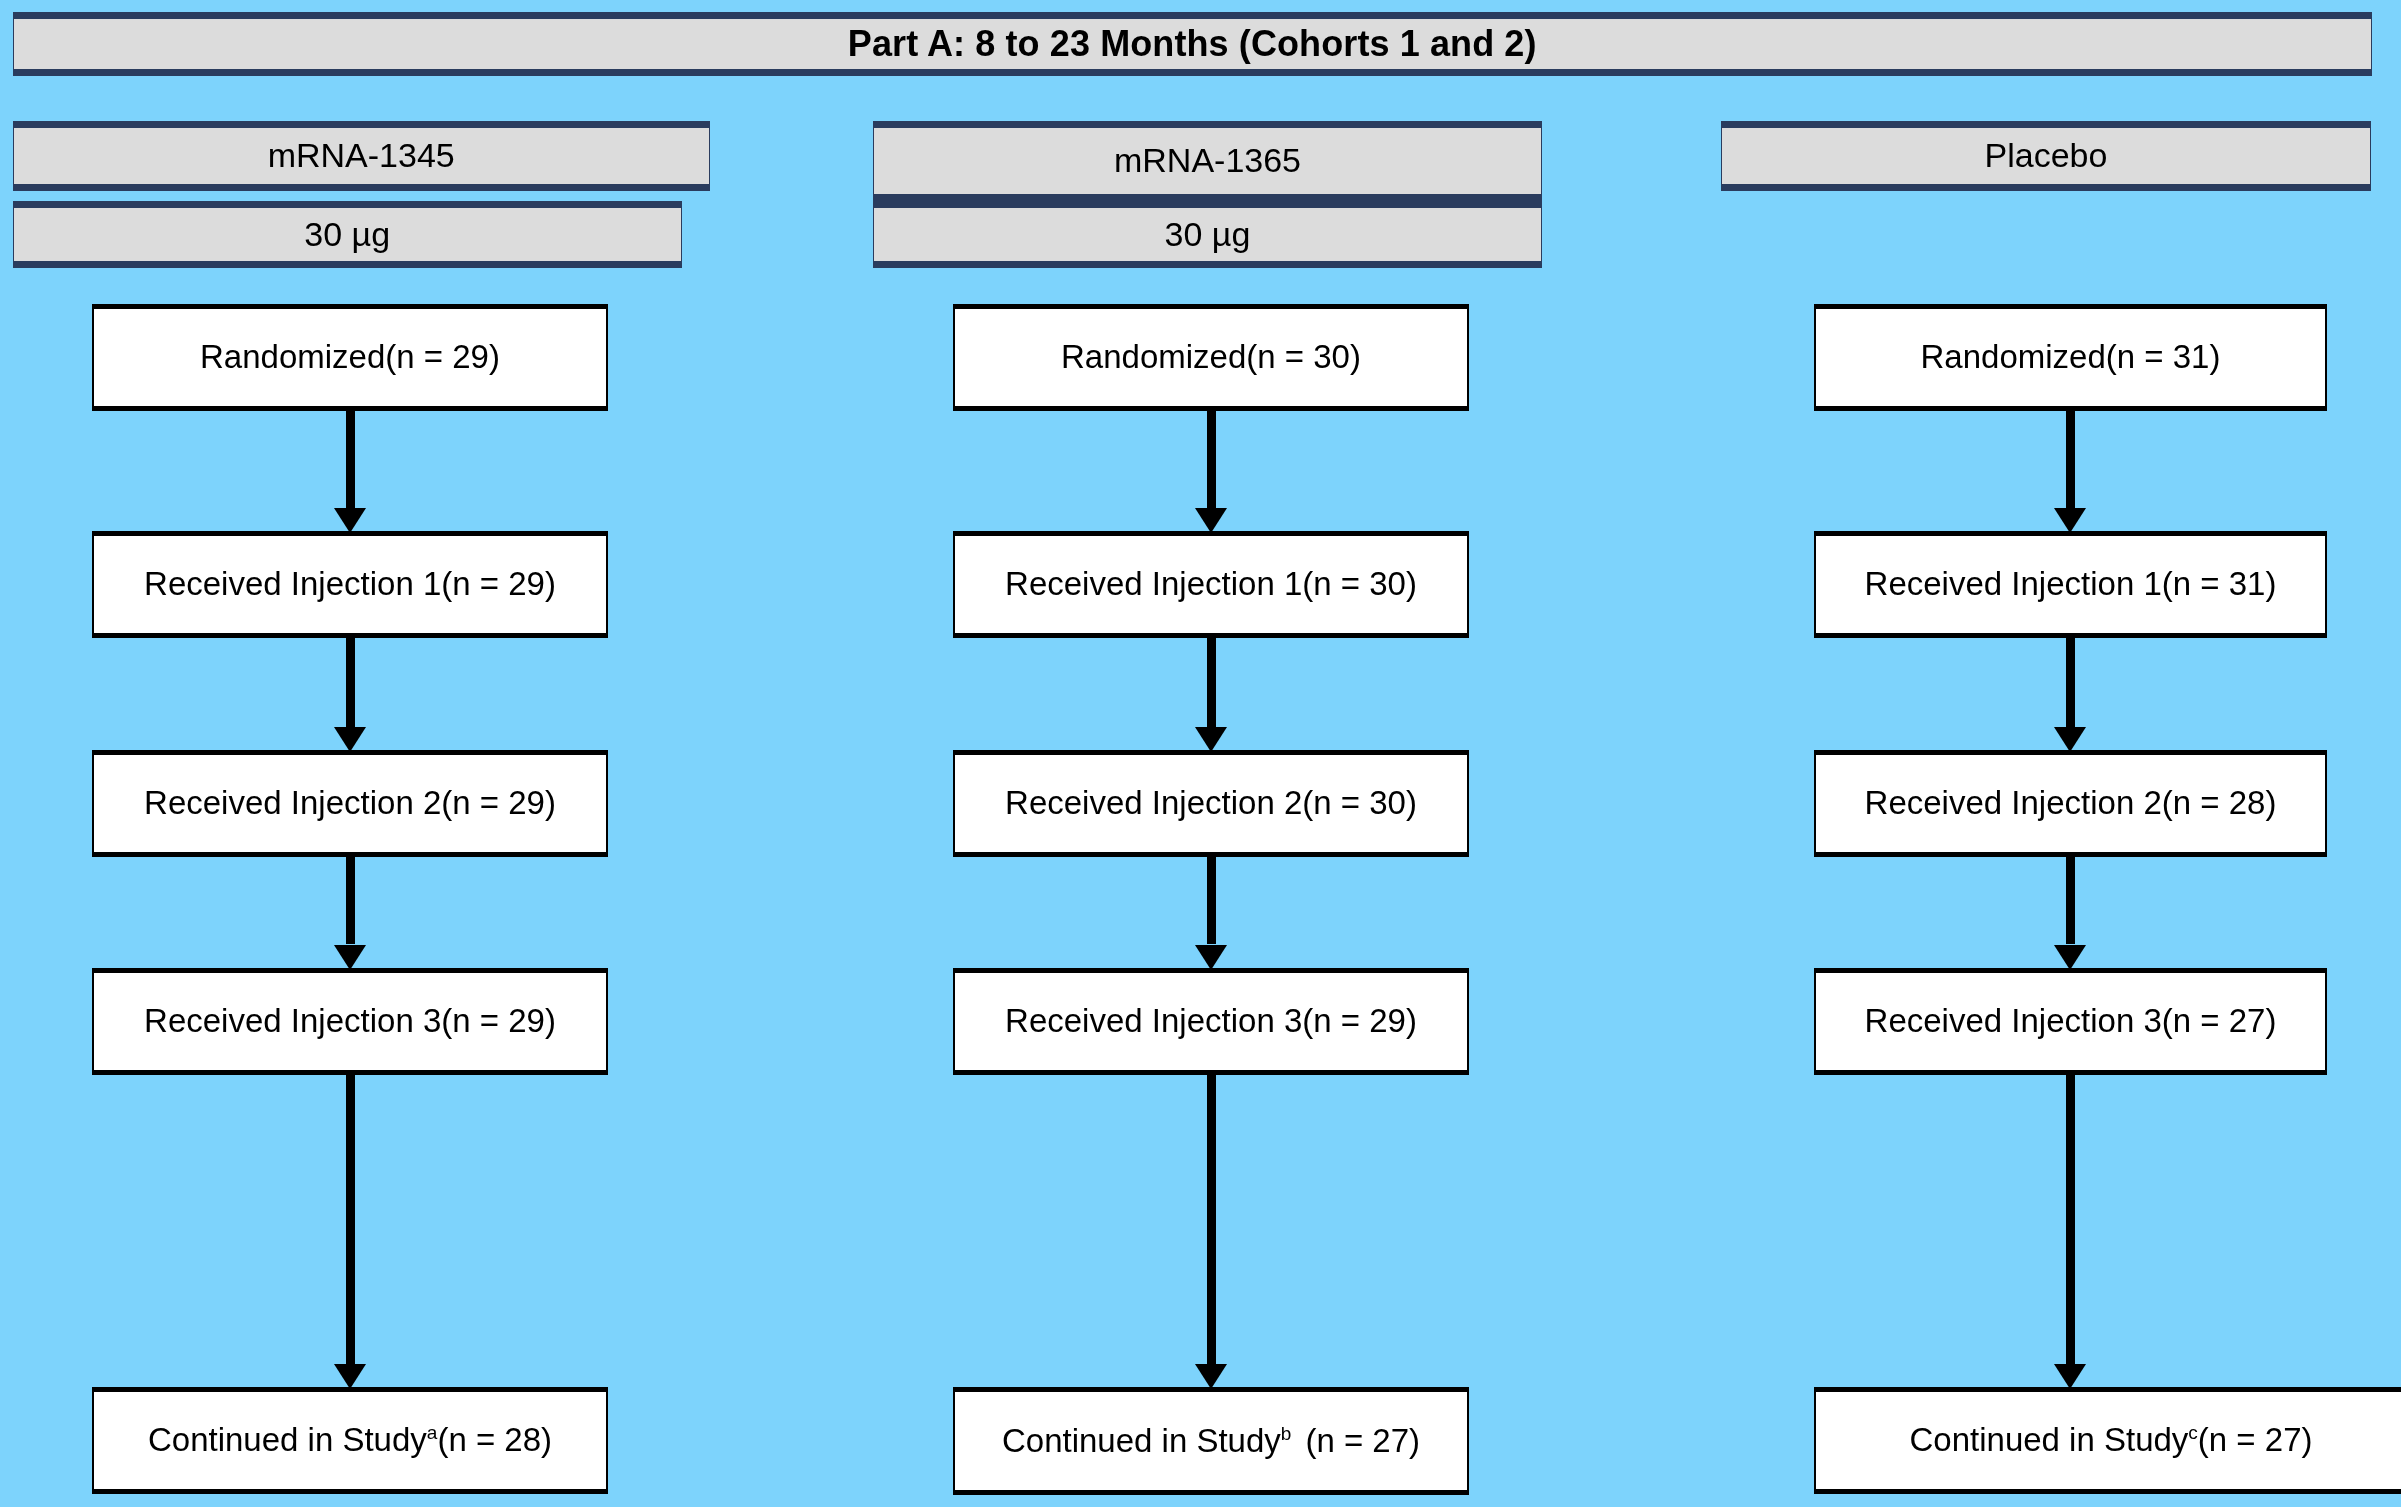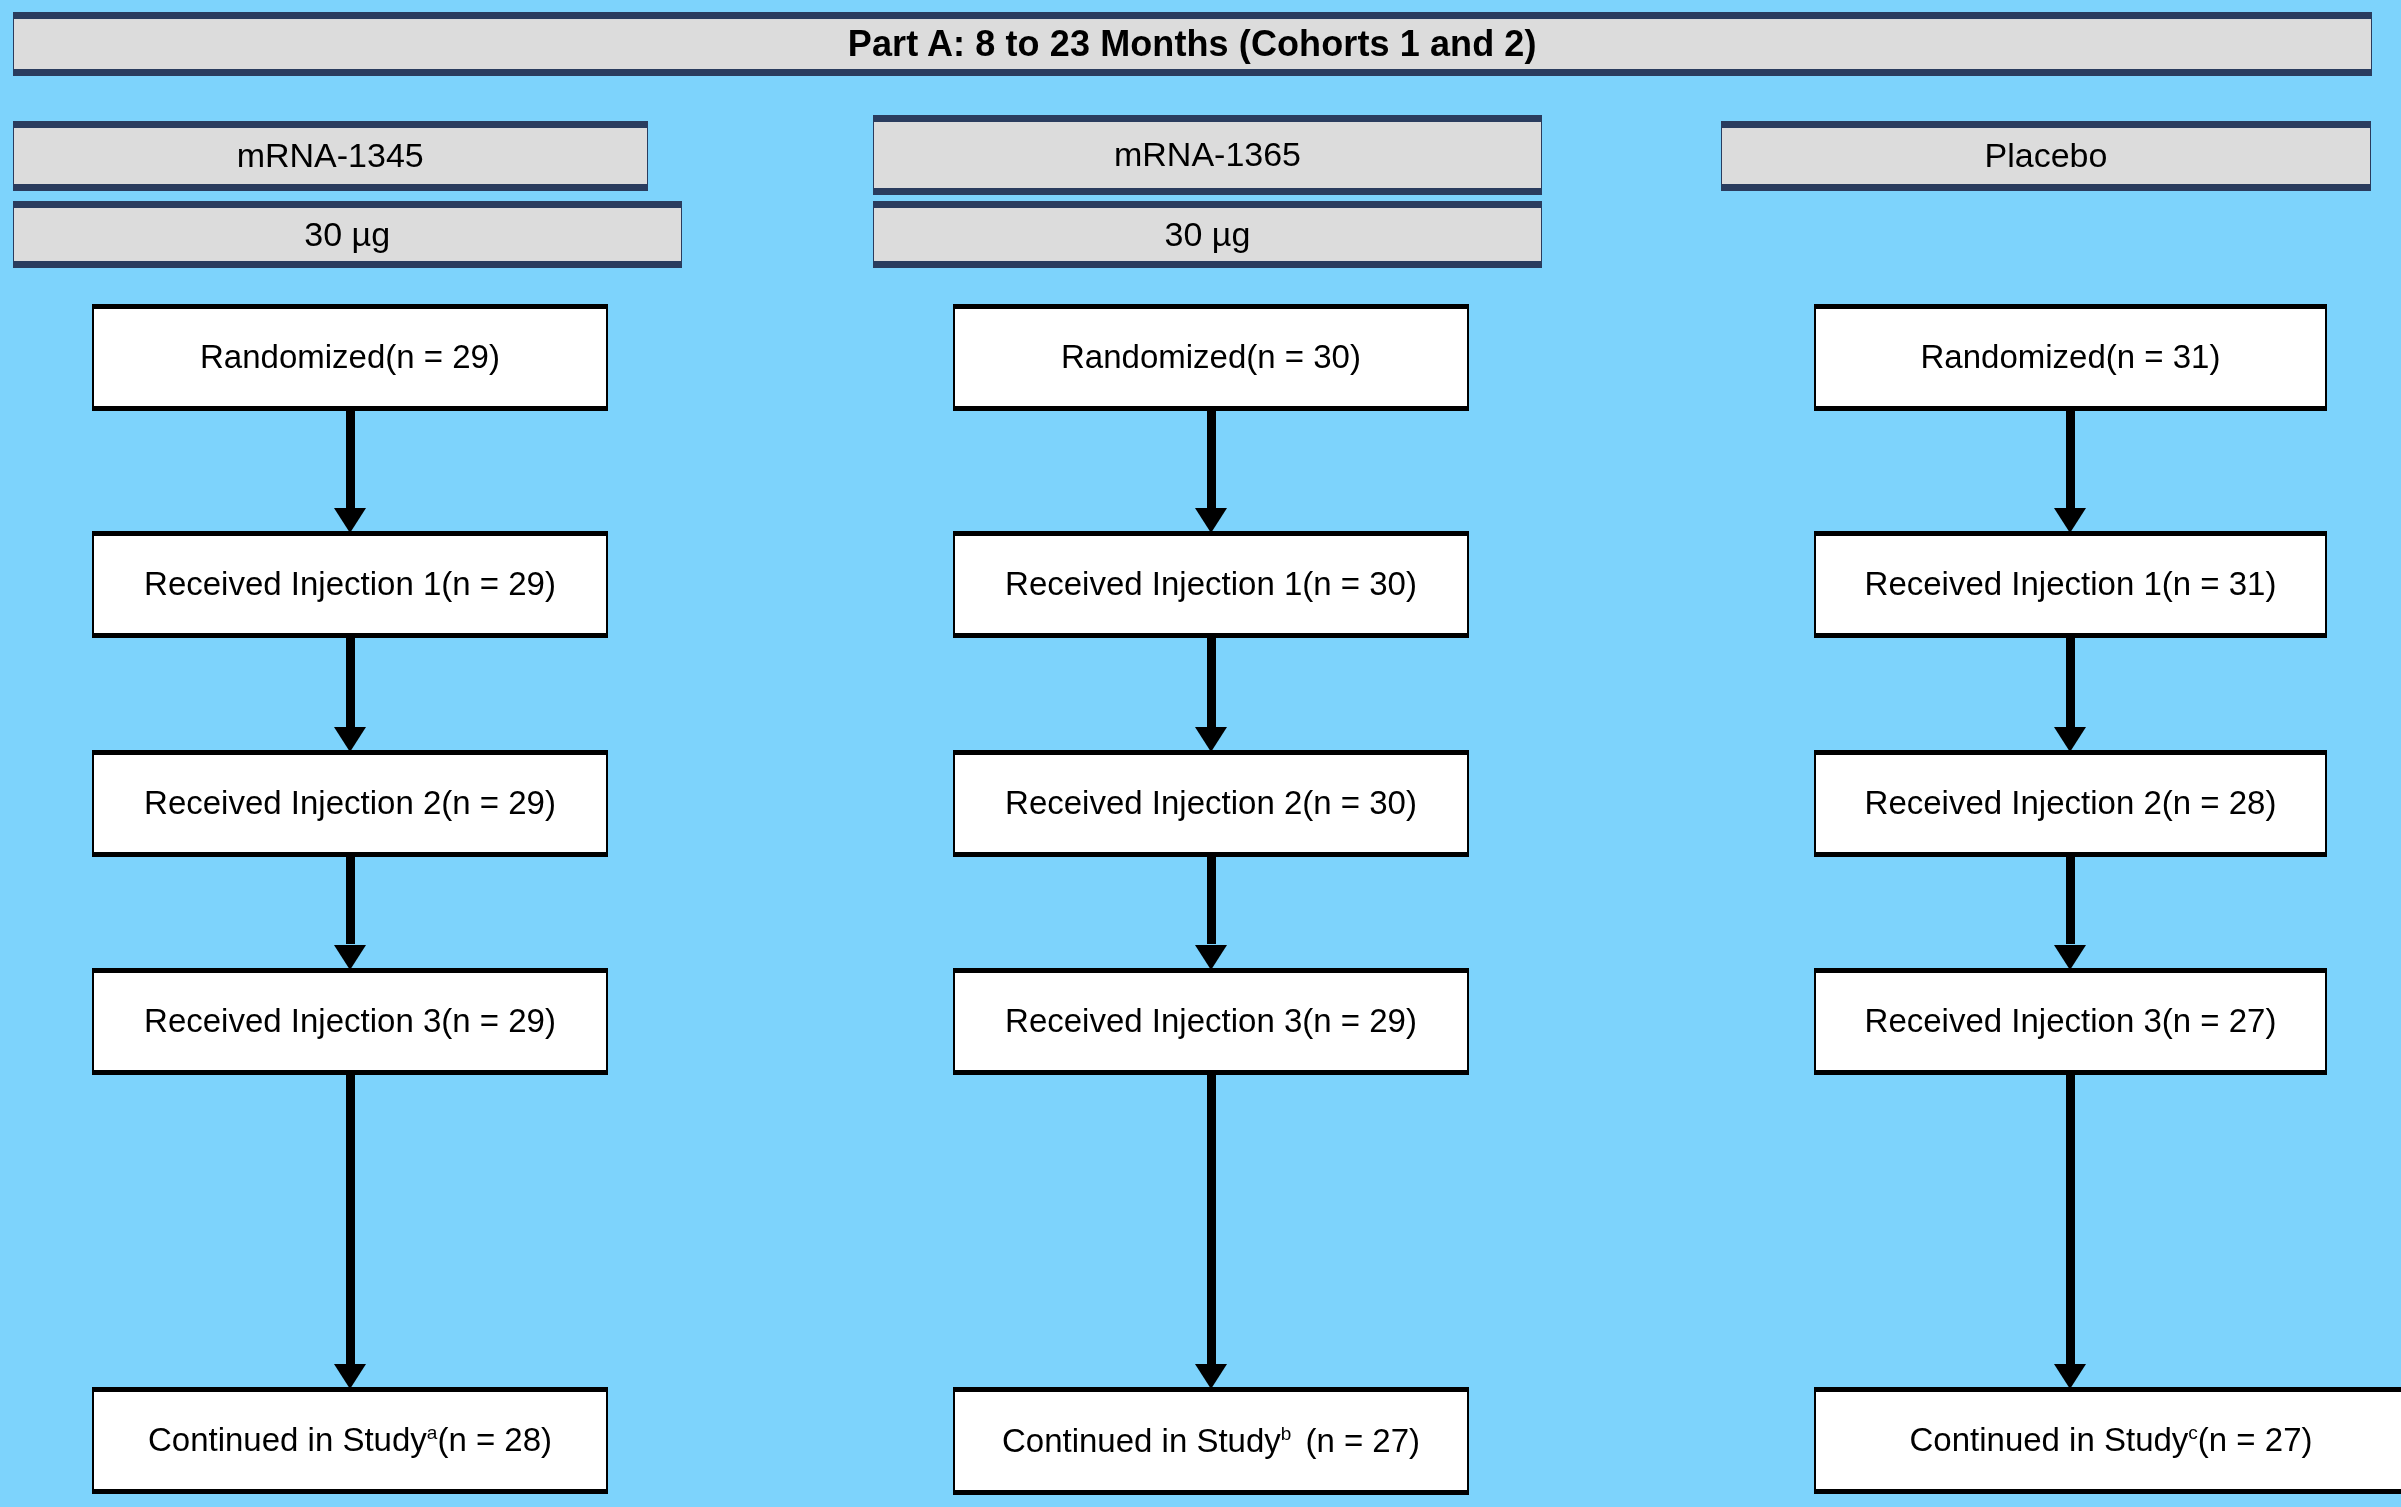--- a/index.html
+++ b/index.html
@@ -84,27 +84,27 @@
     border-top: 25.5px solid #000000;
   }
 </style>
 </head>
 <body>
 
 <div id="page">
     <div class="banner" style="left: 12.7px; top: 11.5px; width: 2359px; height: 64px;">
       <div class="banner-title">Part A: 8 to 23 Months (Cohorts 1 and 2)</div>
     </div>
-    <div class="banner" style="left: 12.7px; top: 121px; width: 635px; height: 70px;">
+    <div class="banner" style="left: 12.7px; top: 121px; width: 697px; height: 70px;">
       <div class="banner-label">mRNA-1345</div>
     </div>
     <div class="banner" style="left: 12.7px; top: 201px; width: 669px; height: 67px;">
       <div class="banner-label">30 µg</div>
     </div>
-    <div class="banner" style="left: 873px; top: 115px; width: 669px; height: 80px;">
+    <div class="banner" style="left: 873px; top: 121px; width: 669px; height: 80px;">
       <div class="banner-label">mRNA-1365</div>
     </div>
     <div class="banner" style="left: 873px; top: 201px; width: 669px; height: 67px;">
       <div class="banner-label">30 µg</div>
     </div>
     <div class="banner" style="left: 1721px; top: 121px; width: 650px; height: 70px;">
       <div class="banner-label">Placebo</div>
     </div>
     <div class="node" style="left: 92px; top: 304px; width: 516px; height: 107px;">
       <div class="node-line"><span>Randomized</span></div>

